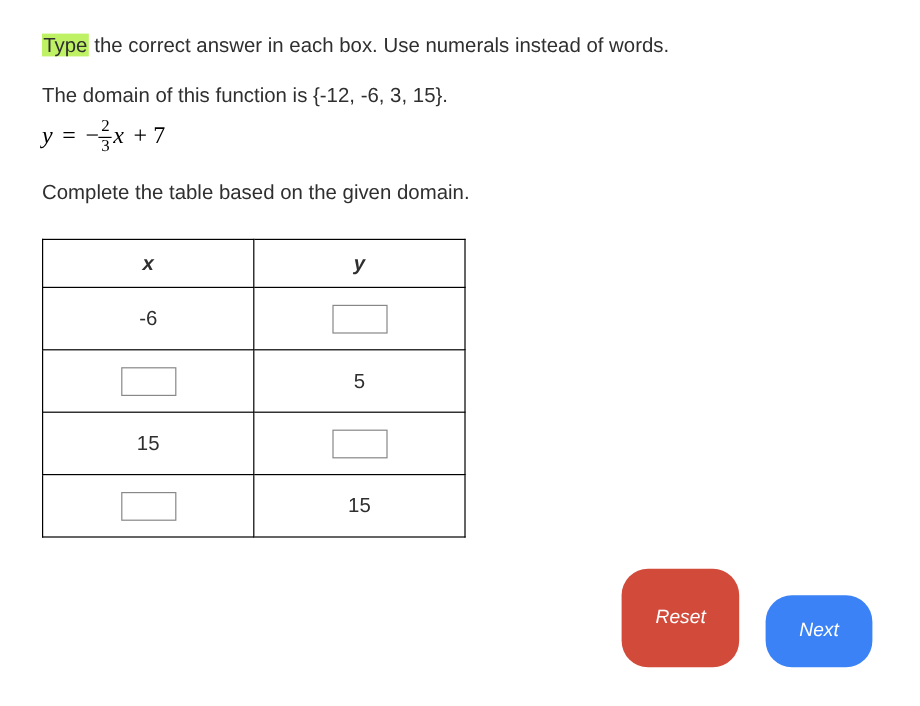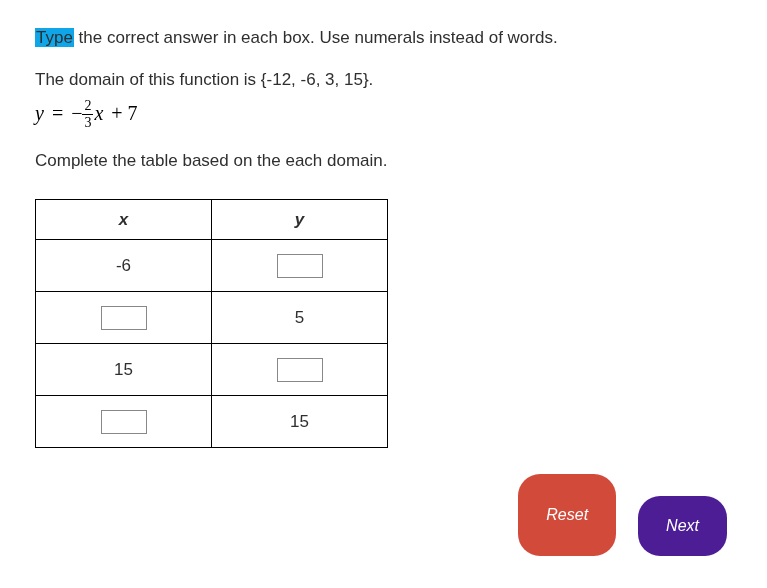--- a/index.html
+++ b/index.html
@@ -6,21 +6,21 @@
   body {
     font-family: -apple-system, BlinkMacSystemFont, "Segoe UI", Arial, sans-serif;
     color: #2f2f2f;
     padding: 28px 35px;
     width: 767px;
     height: 588px;
     position: relative;
     font-size: 17px;
   }
   .instruction { margin-bottom: 22px; }
-  .highlight { background: #0ea5e9; padding: 0 1px; }
+  .highlight { background: #bef264; padding: 0 1px; }
   .domain-text { margin-bottom: 8px; }
   .equation {
     font-family: "Times New Roman", serif;
     font-style: italic;
     font-size: 20px;
     margin-bottom: 22px;
     display: flex;
     align-items: center;
     gap: 8px;
     color: #000;
@@ -77,21 +77,21 @@
     border: none;
     border-radius: 22px;
     padding: 21px 28px;
     font-size: 16px;
     color: #fff;
     cursor: pointer;
     font-family: inherit;
     font-style: italic;
   }
   .btn-reset { background: #d24a3a; }
-  .btn-next  { background: #4c1d95; margin-top: 22px; }
+  .btn-next  { background: #3b82f6; margin-top: 22px; }
 </style>
 </head>
 <body>
 
 <p class="instruction">
   <span class="highlight">Type</span><span> the correct answer in each box. Use numerals instead of words.</span>
 </p>
 
 <p class="domain-text">The domain of this function is {-12, -6, 3, 15}.</p>
 
@@ -102,21 +102,21 @@
     <span class="eq-normal">−</span>
     <span class="eq-frac">
       <span class="num">2</span>
       <span class="den">3</span>
     </span>
     <span class="eq-x">x</span>
   </span>
   <span class="eq-normal">+ 7</span>
 </div>
 
-<p class="complete-text">Complete the table based on the each domain.</p>
+<p class="complete-text">Complete the table based on the given domain.</p>
 
 <table class="func">
   <tbody>
       <tr>
     <th>x</th>
     <th>y</th>
   </tr>
   <tr>
     <td>-6</td>
     <td><input class="cell" type="text" value="" style=""></td>

